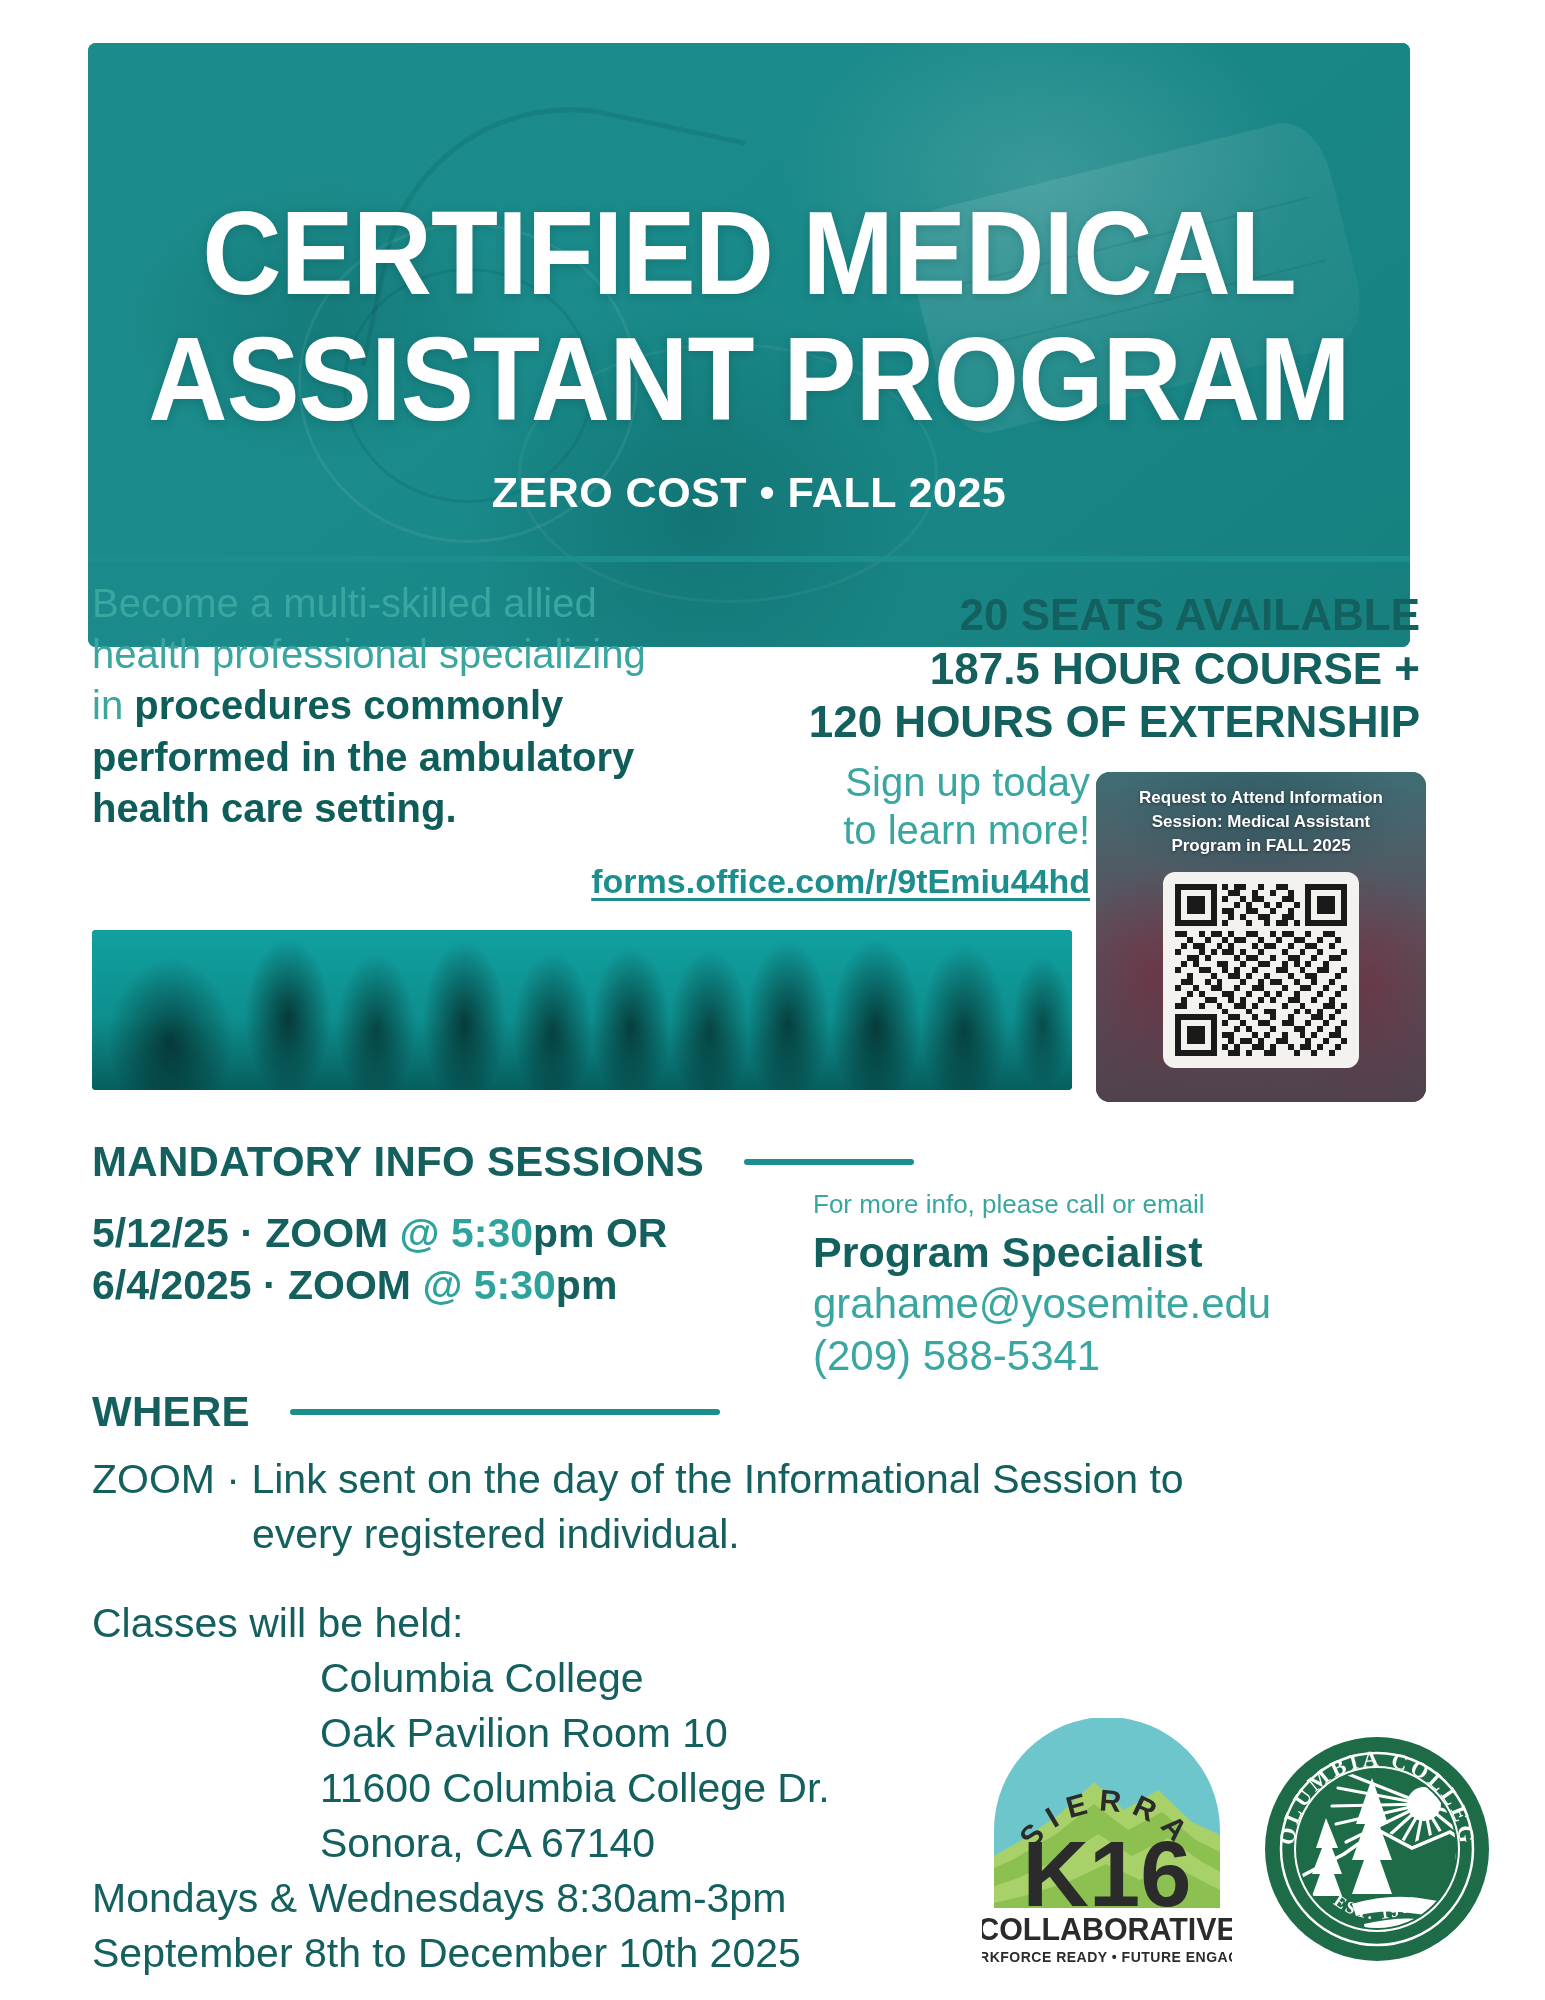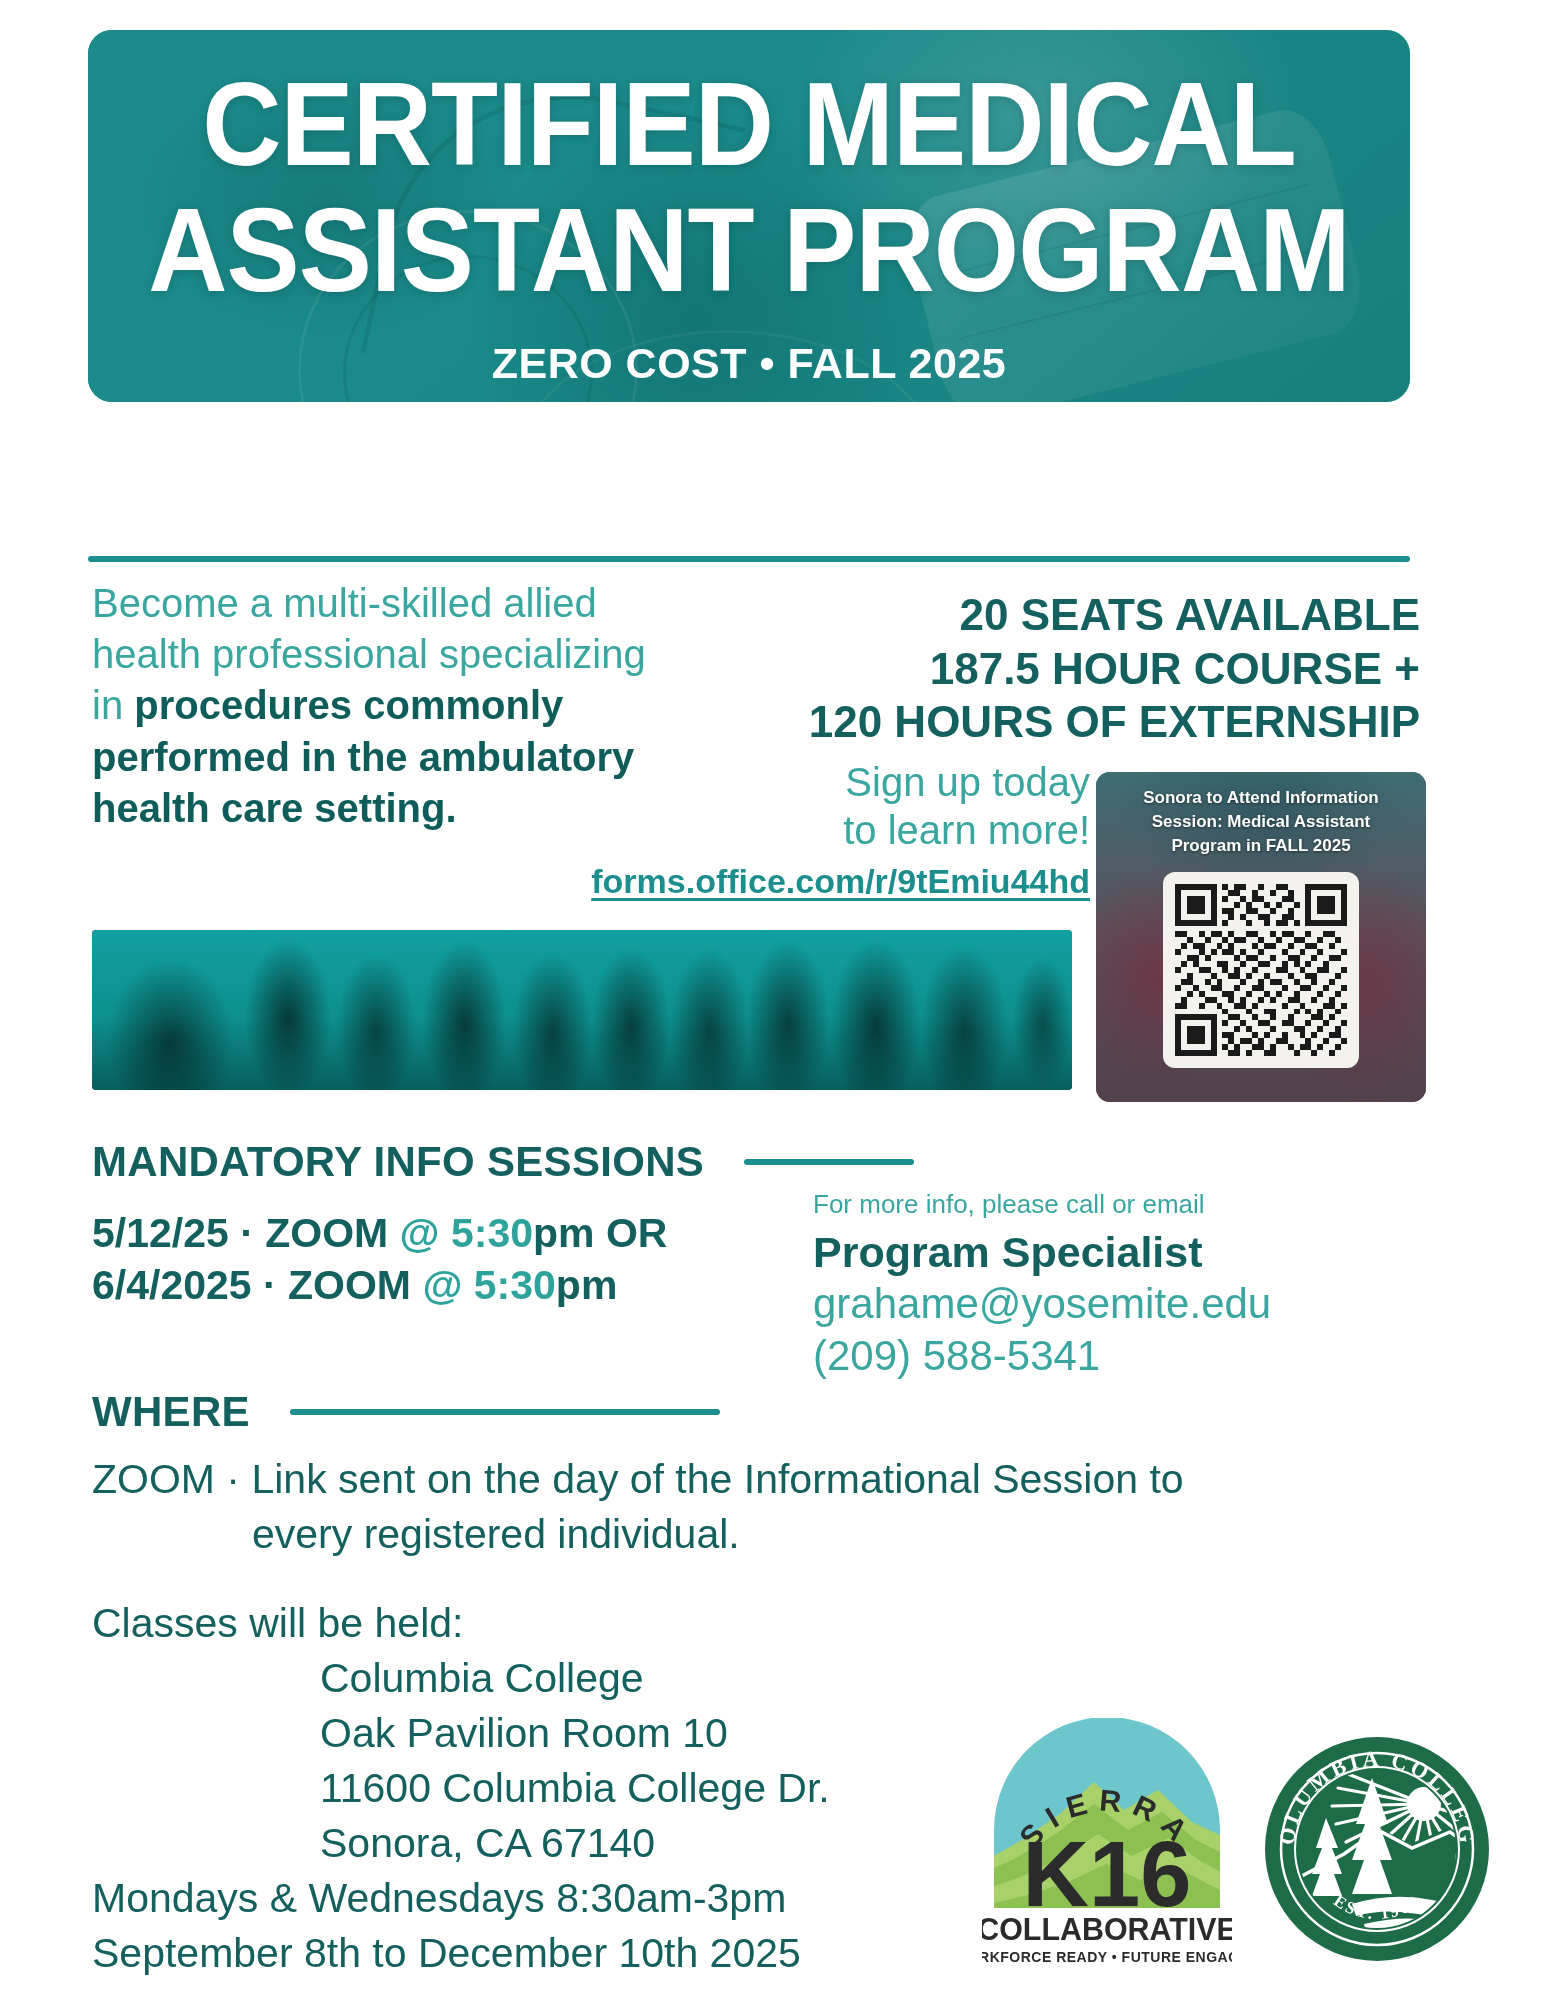--- a/index.html
+++ b/index.html
@@ -10,24 +10,24 @@
     background: #ffffff;
     font-family: "Liberation Sans", sans-serif;
     overflow: hidden;
     position: relative;
   }
 
   
   .header-banner {
     position: absolute;
     left: 88px;
-    top: 30px;
+    top: 43px;
     width: 1322px;
-    height: 372px;
-    border-radius: 24px;
+    height: 604px;
+    border-radius: 8px;
     background: #1d8e8e;
     overflow: hidden;
   }
   .header-photo-tint {
     position: absolute;
     inset: 0;
     background:
       radial-gradient(ellipse 420px 300px at 72% 22%, rgba(255,255,255,0.14), rgba(255,255,255,0) 62%),
       radial-gradient(ellipse 360px 340px at 46% 78%, rgba(0,70,70,0.28), rgba(0,0,0,0) 64%),
       radial-gradient(ellipse 300px 210px at 18% 46%, rgba(0,60,60,0.20), rgba(0,0,0,0) 66%),
@@ -385,21 +385,21 @@
 
 <div class="signup-block">
   <div class="signup-line">Sign up today</div>
   <div class="signup-line">to learn more!</div>
 </div>
 <div class="signup-url">forms.office.com/r/9tEmiu44hd</div>
 
 <div class="qr-card">
   <div class="qr-card-bg"></div>
   <div class="qr-caption">
-    <div>Sonora to Attend Information</div>
+    <div>Request to Attend Information</div>
     <div>Session: Medical Assistant</div>
     <div>Program in FALL 2025</div>
   </div>
   <div class="qr-code-box">
     <svg viewBox="0 0 29 29" shape-rendering="crispEdges" aria-hidden="true">
       <rect width="29" height="29" fill="#f4f2ef"></rect>
       <g fill="#1a1a1a">
         <rect x="0" y="0" width="7" height="1"></rect>
           <rect x="0" y="6" width="7" height="1"></rect>
         <rect x="0" y="0" width="1" height="7"></rect>

